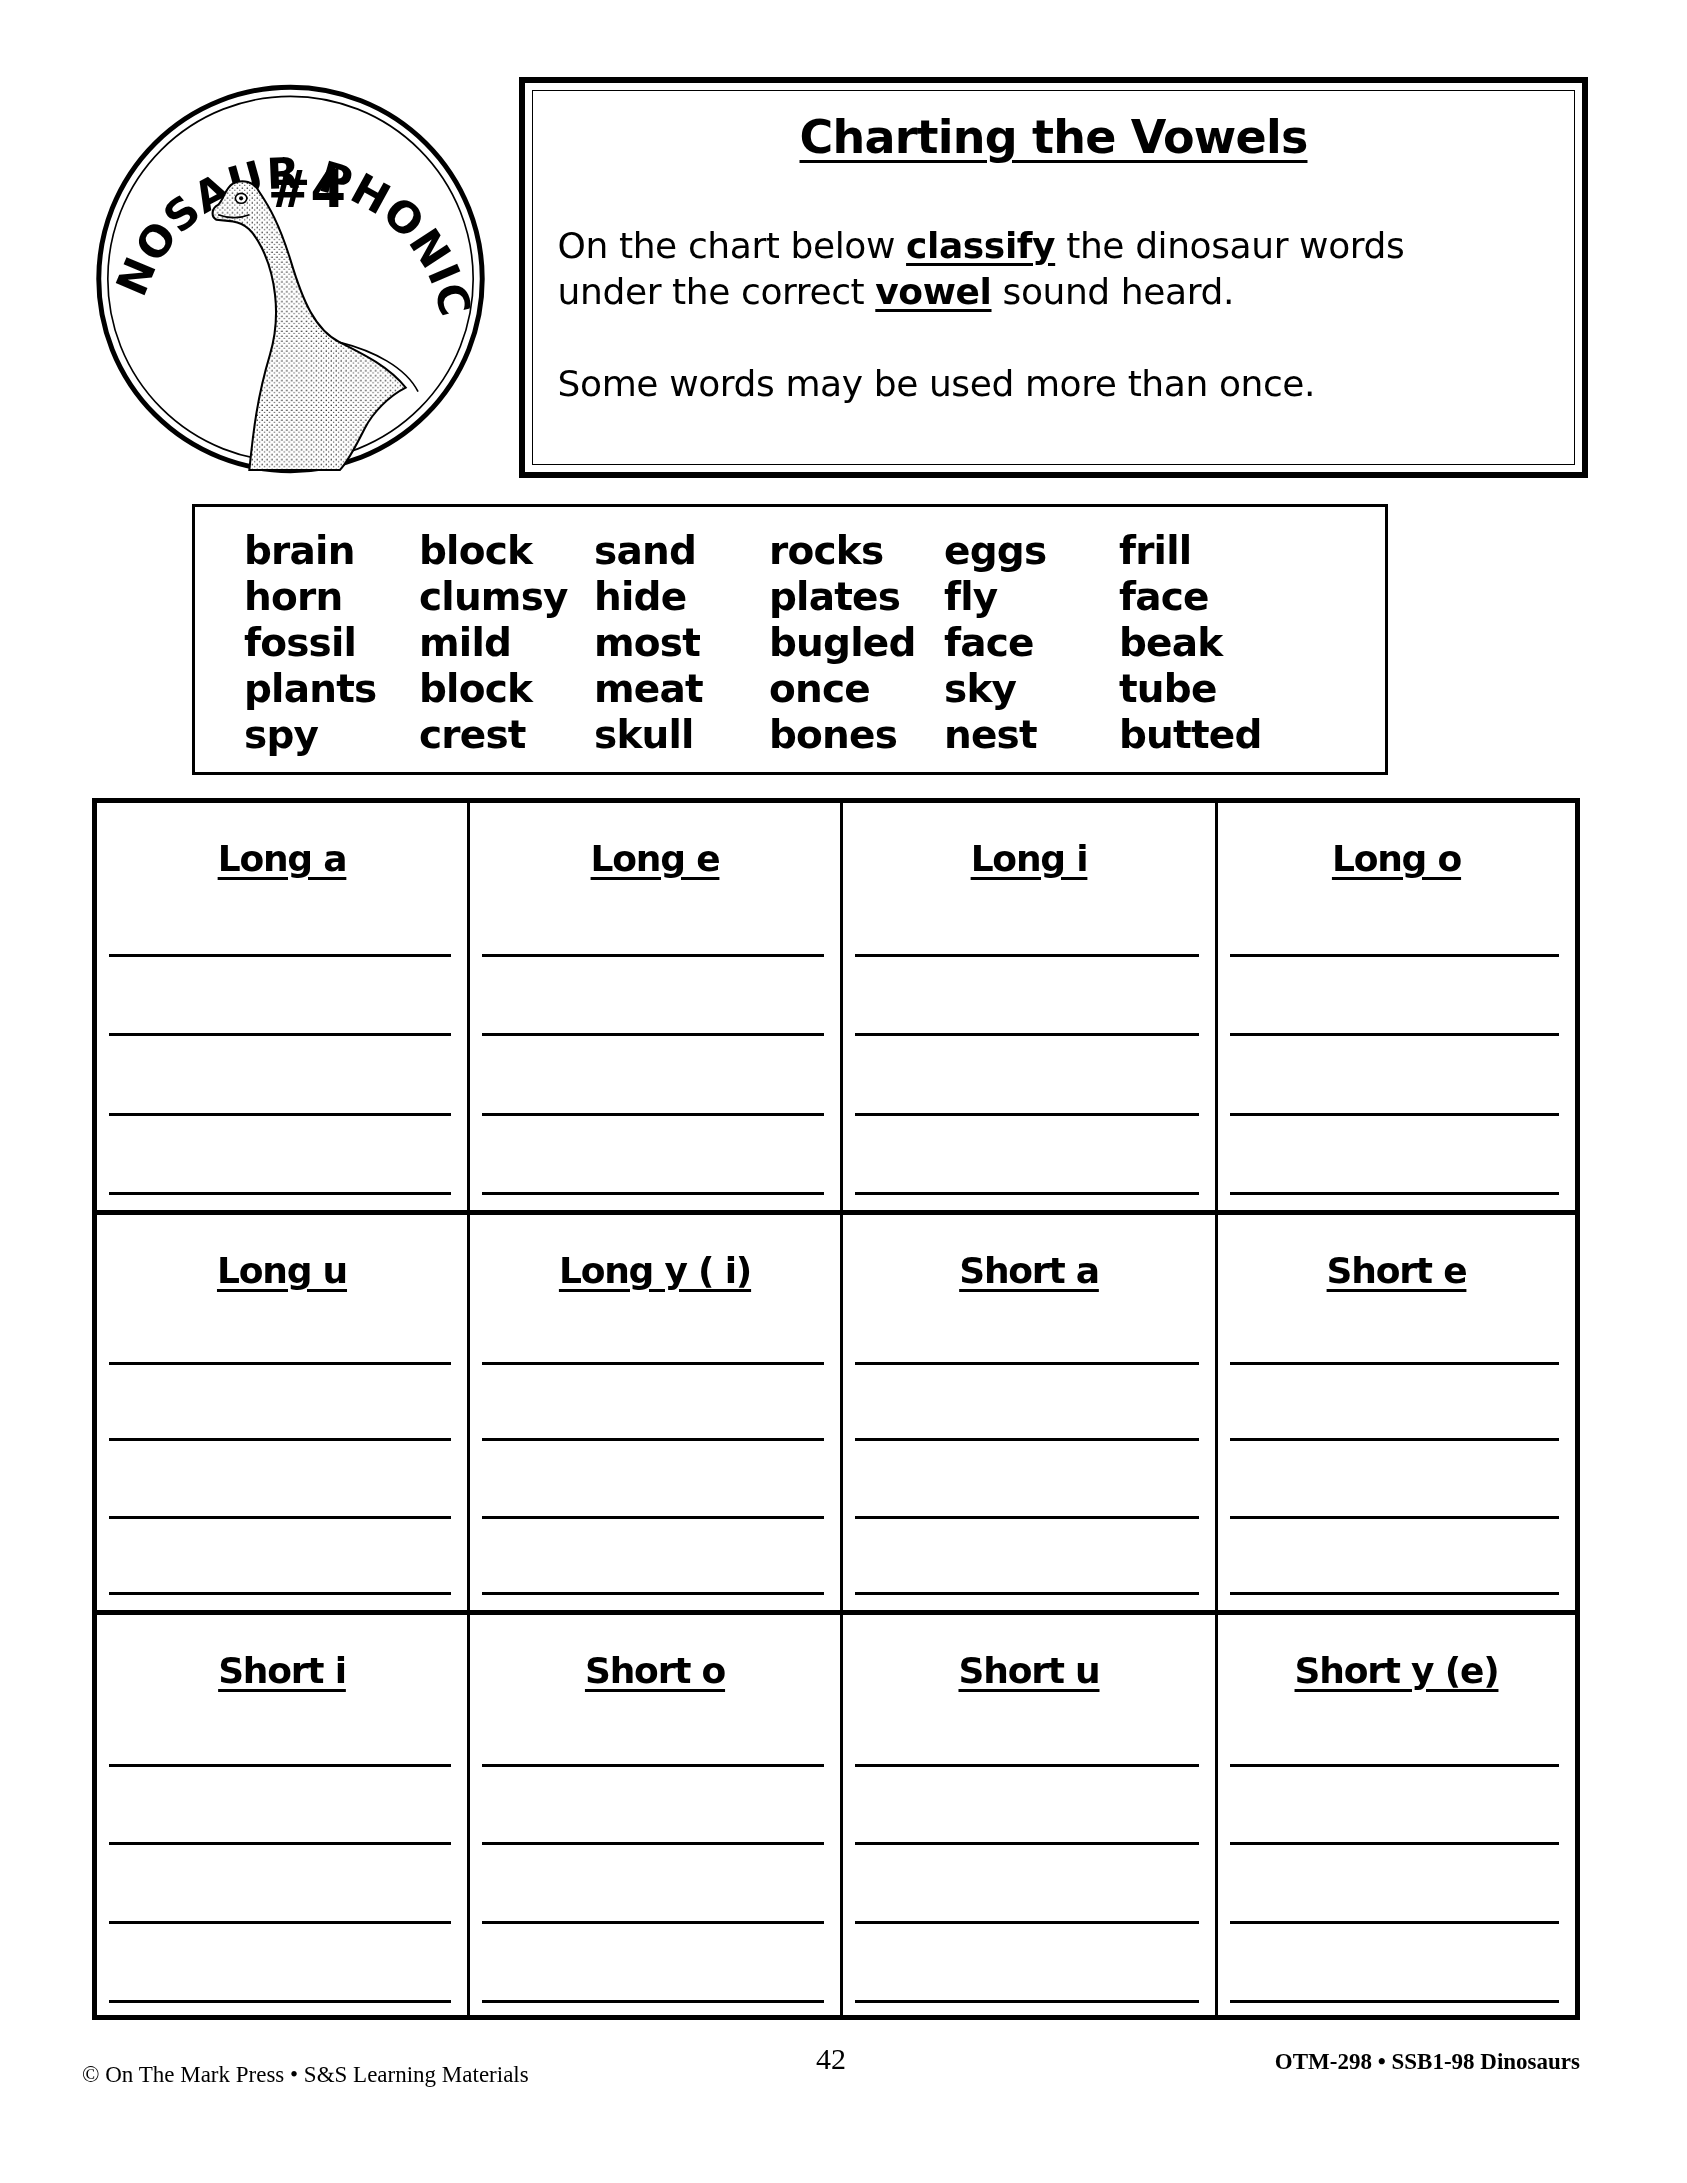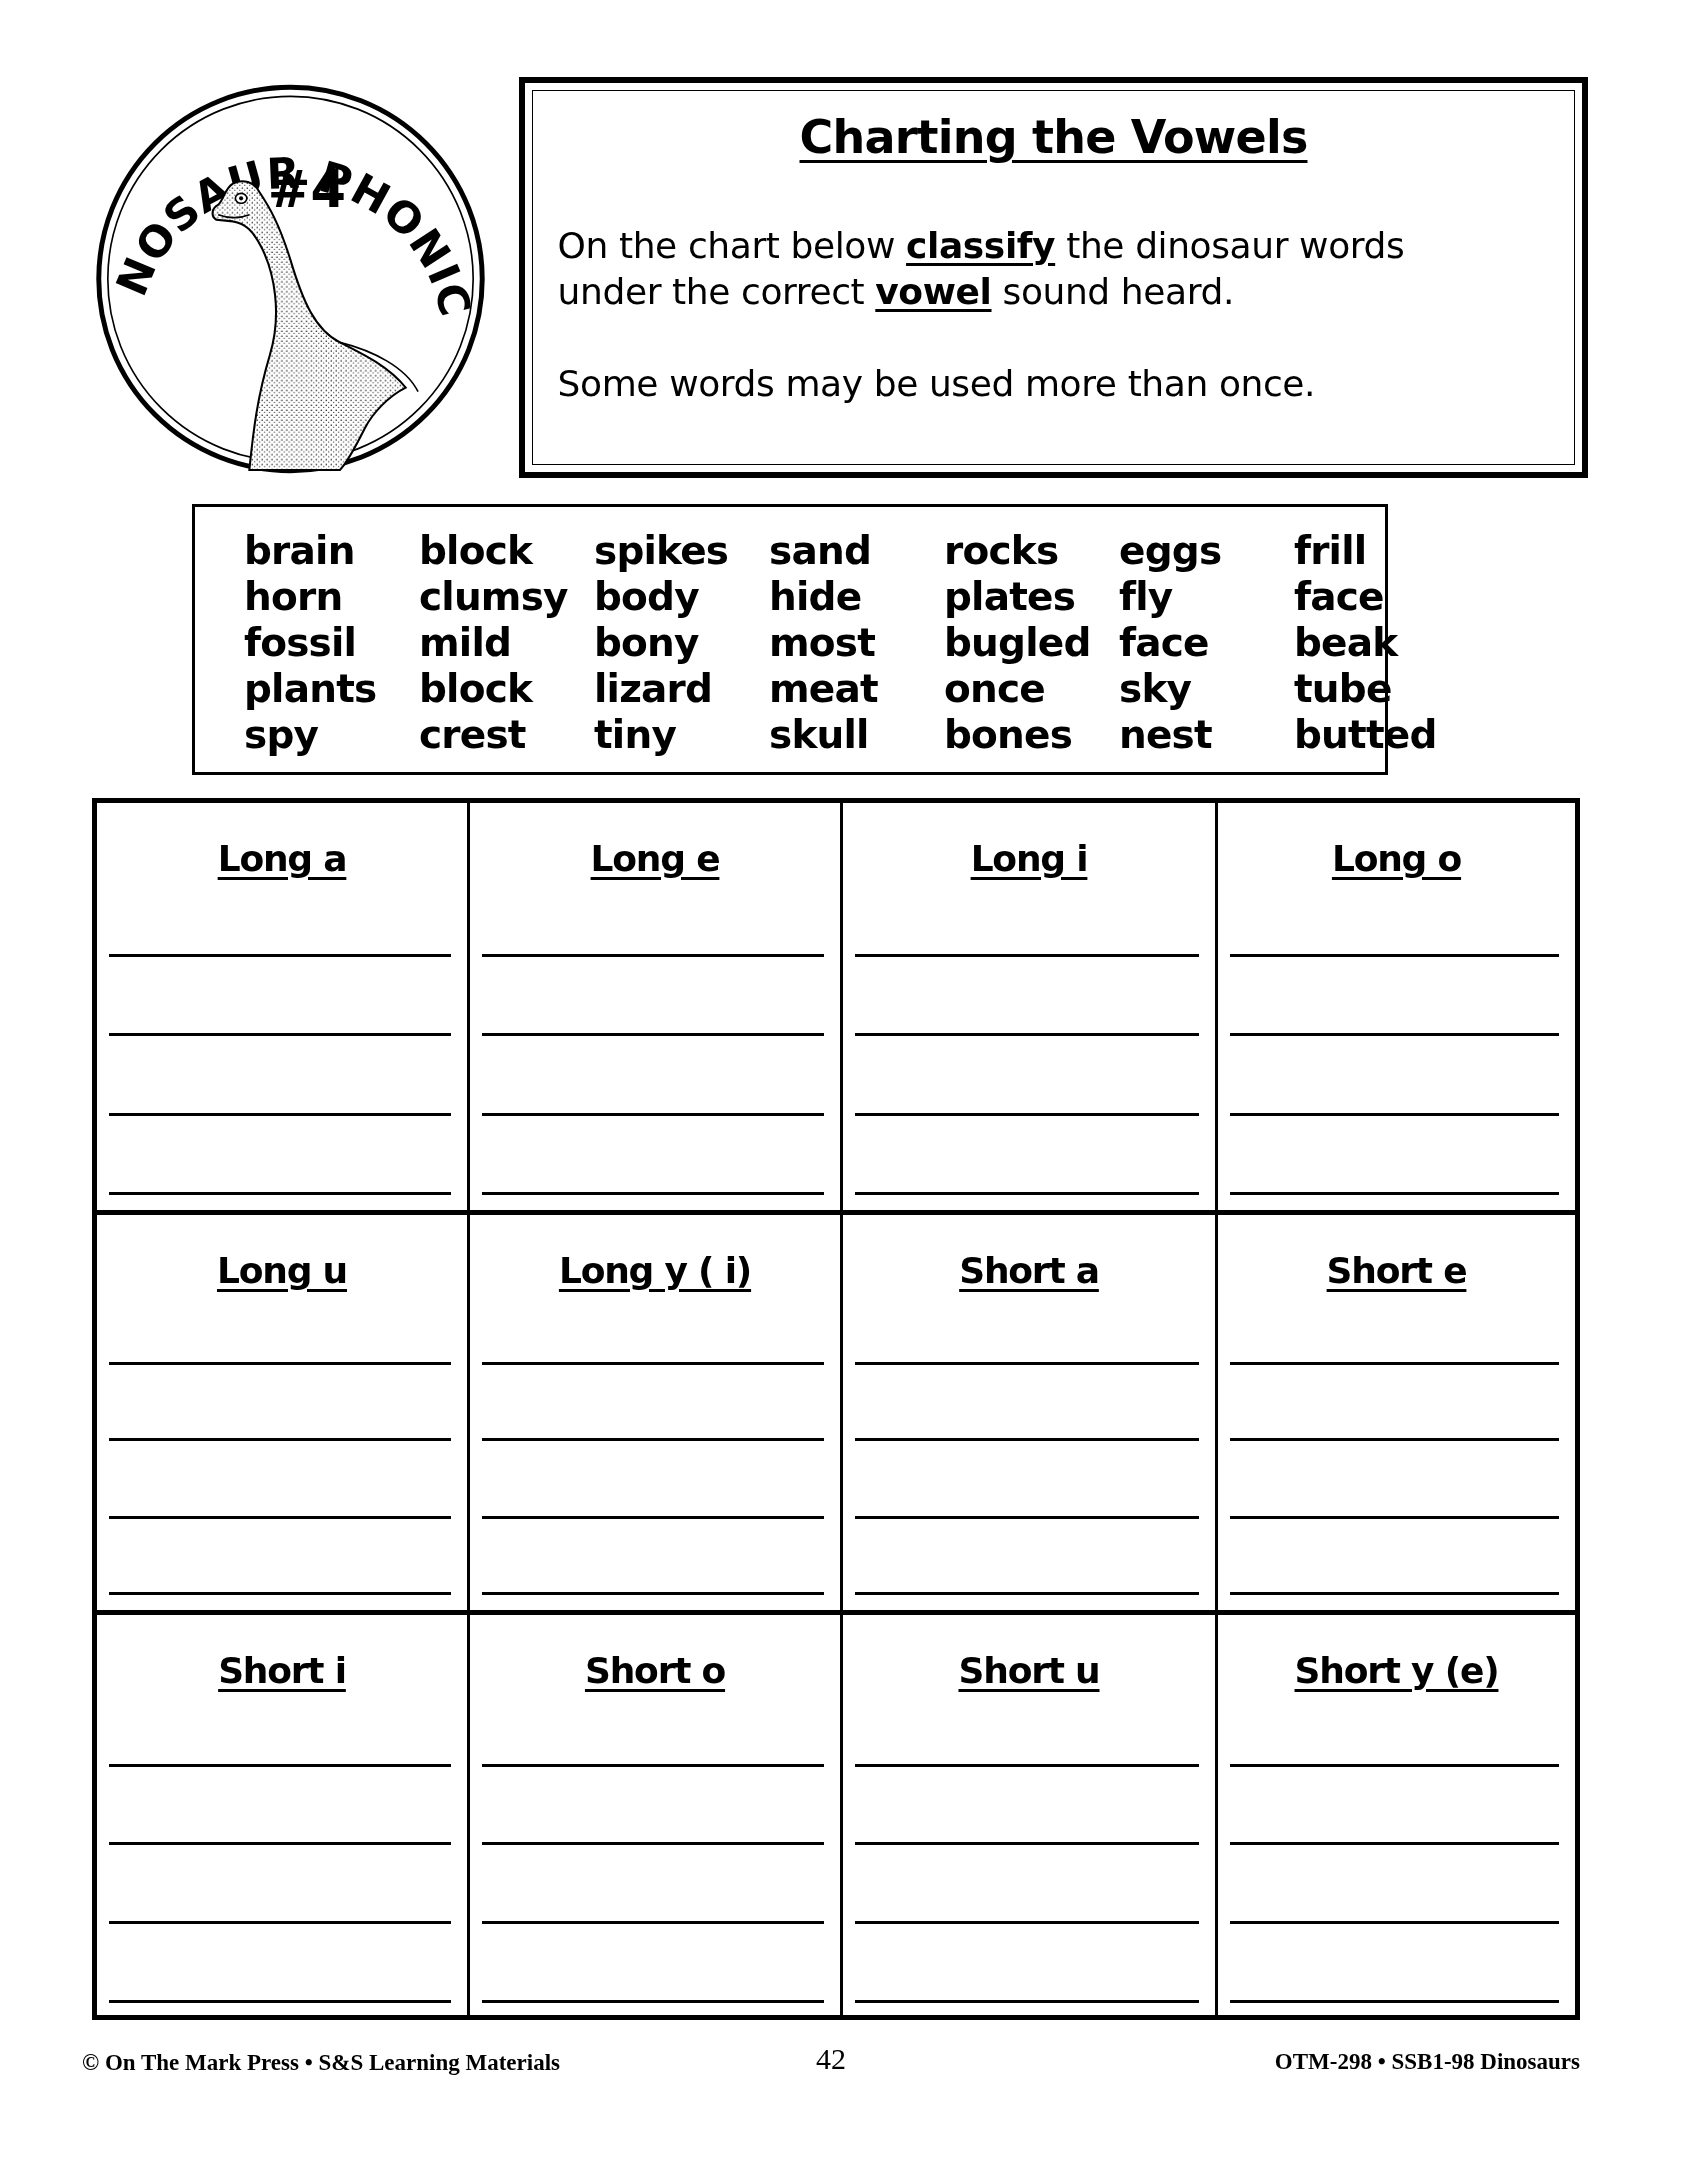--- a/index.html
+++ b/index.html
@@ -28,21 +28,21 @@
   .grid { position: absolute; left: 92px; top: 798px; width: 1488px; height: 1222px; box-sizing: border-box; border: 5.8px solid #000; display: grid; grid-template-columns: 373px 373px 375px 1fr; grid-template-rows: 412px 400px 1fr; }
   .cell { position: relative; border-right: 3.3px solid #000; border-bottom: 5.8px solid #000; box-sizing: border-box; }
   .cell.last-col { border-right: none; }
   .cell.last-row { border-bottom: none; }
   .cell-title { position: absolute; left: 0; right: 0; top: 35px; text-align: center; font-family: "DejaVu Sans", sans-serif; font-weight: bold; font-size: 36px; letter-spacing: -1.2px; }
   .cell-title span { text-decoration: underline; text-decoration-thickness: 3.3px; text-underline-offset: 5.8px; }
   .answer-line { position: absolute; left: 11.5px; right: 16.5px; height: 3.3px; background: #000; }
 
   
   .footer { position: absolute; top: 2042px; left: 0; width: 1687px; height: 33px; font-family: "Liberation Serif", serif; }
-  .footer-left { position: absolute; left: 82px; top: 8px; font-weight: bold; font-size: 23px; }
+  .footer-left { position: absolute; left: 82px; top: 20px; font-weight: normal; font-size: 23px; }
   .footer-page { position: absolute; left: 816px; top: 0; font-size: 30px; }
   .footer-right { position: absolute; right: 107px; top: 6.6px; font-weight: bold; font-size: 23px; }
 </style>
 </head>
 <body>
 
 <div class="logo">
   <svg viewBox="0 0 480 476">
     <defs>
       <path id="arcText" d="M 60 270 A 185 185 0 0 1 420 270" fill="none"></path>
@@ -88,27 +88,20 @@
         <div class="bank-word">spy</div>
       </div>
       <div class="bank-col">
         <div class="bank-word">block</div>
         <div class="bank-word">clumsy</div>
         <div class="bank-word">mild</div>
         <div class="bank-word">block</div>
         <div class="bank-word">crest</div>
       </div>
       <div class="bank-col">
-        <div class="bank-word">spikes</div>
-        <div class="bank-word">body</div>
-        <div class="bank-word">bony</div>
-        <div class="bank-word">lizard</div>
-        <div class="bank-word">tiny</div>
-      </div>
-      <div class="bank-col">
         <div class="bank-word">sand</div>
         <div class="bank-word">hide</div>
         <div class="bank-word">most</div>
         <div class="bank-word">meat</div>
         <div class="bank-word">skull</div>
       </div>
       <div class="bank-col">
         <div class="bank-word">rocks</div>
         <div class="bank-word">plates</div>
         <div class="bank-word">bugled</div>

